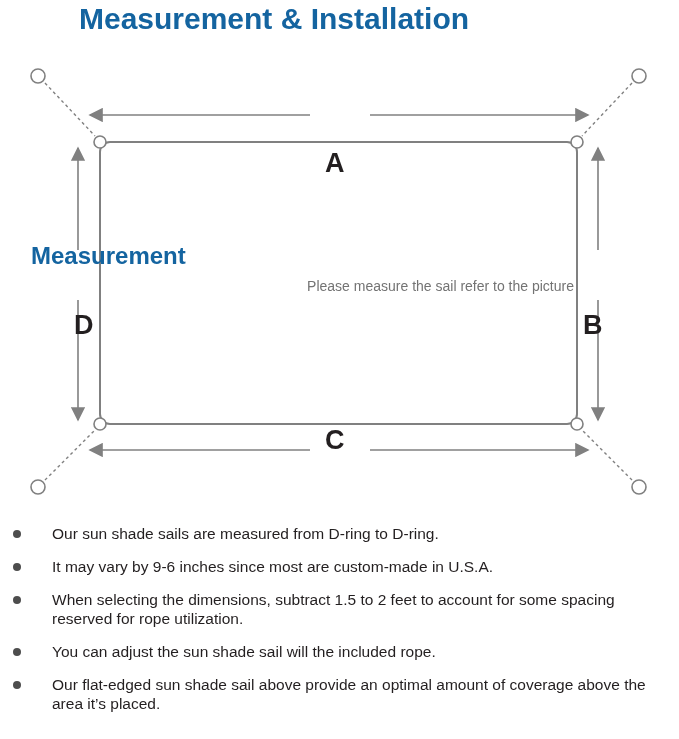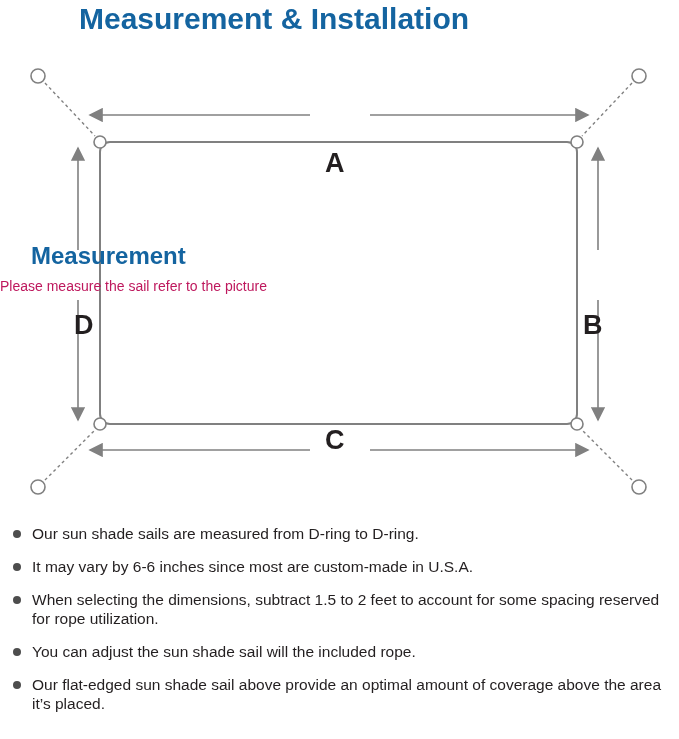--- a/index.html
+++ b/index.html
@@ -63,23 +63,23 @@
     font-size: 24px;
     font-weight: bold;
     color: #1464a0;
     padding-left: 31px;
   }
   #sail-sub {
     position: absolute;
     left: 0;
     top: 228px;
     width: 574px;
-    text-align: left;
+    text-align: right;
     font-size: 14px;
-    color: #be185d;
+    color: #737373;
   }
   
   #notes {
     position: absolute;
     top: 524px;
     left: 0;
     width: 679px;
   }
   .note {
     position: relative;
@@ -91,21 +91,21 @@
   }
   .note .bullet {
     position: absolute;
     left: 13px;
     top: 6px;
     width: 8px;
     height: 8px;
     border-radius: 50%;
     background: #4d4d4d;
   }
-  .note-text { display: block; }
+  .note-text { display: block; margin-left: 20px; }
 </style>
 </head>
 <body>
 
 <div id="page">
 
   <div id="title">Measurement &amp; Installation</div>
 
   <div id="diagram">
     <svg width="679" height="470" viewBox="0 0 679 470">
@@ -158,21 +158,21 @@
     <div id="sail-sub">Please measure the sail refer to the picture</div>
   </div>
 
   <div id="notes">
     <div class="note">
       <span class="bullet"></span>
       <span class="note-text">Our sun shade sails are measured from D-ring to D-ring.</span>
     </div>
     <div class="note">
       <span class="bullet"></span>
-      <span class="note-text">It may vary by 6-6 inches since most are custom-made in U.S.A.</span>
+      <span class="note-text">It may vary by 9-6 inches since most are custom-made in U.S.A.</span>
     </div>
     <div class="note">
       <span class="bullet"></span>
       <span class="note-text">When selecting the dimensions, subtract 1.5 to 2 feet to account for some spacing reserved for rope utilization.</span>
     </div>
     <div class="note">
       <span class="bullet"></span>
       <span class="note-text">You can adjust the sun shade sail will the included rope.</span>
     </div>
     <div class="note">

